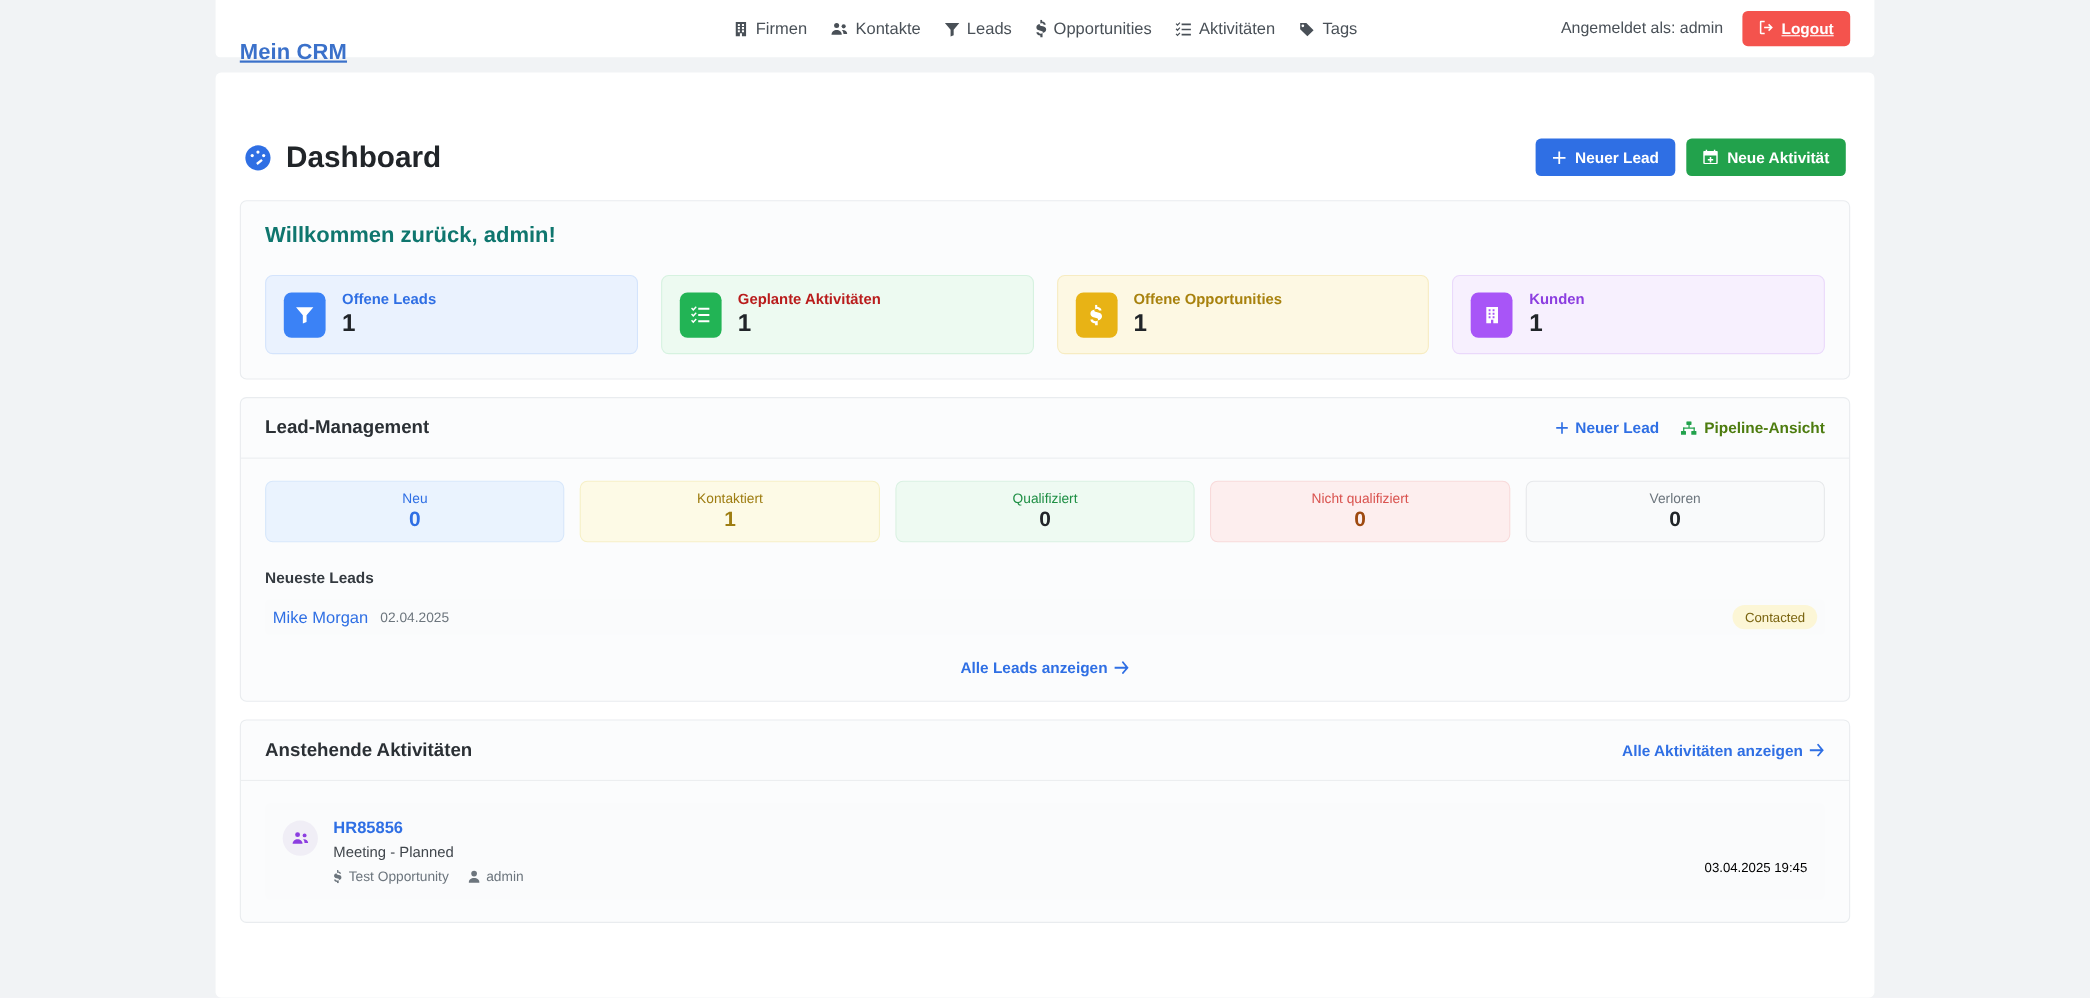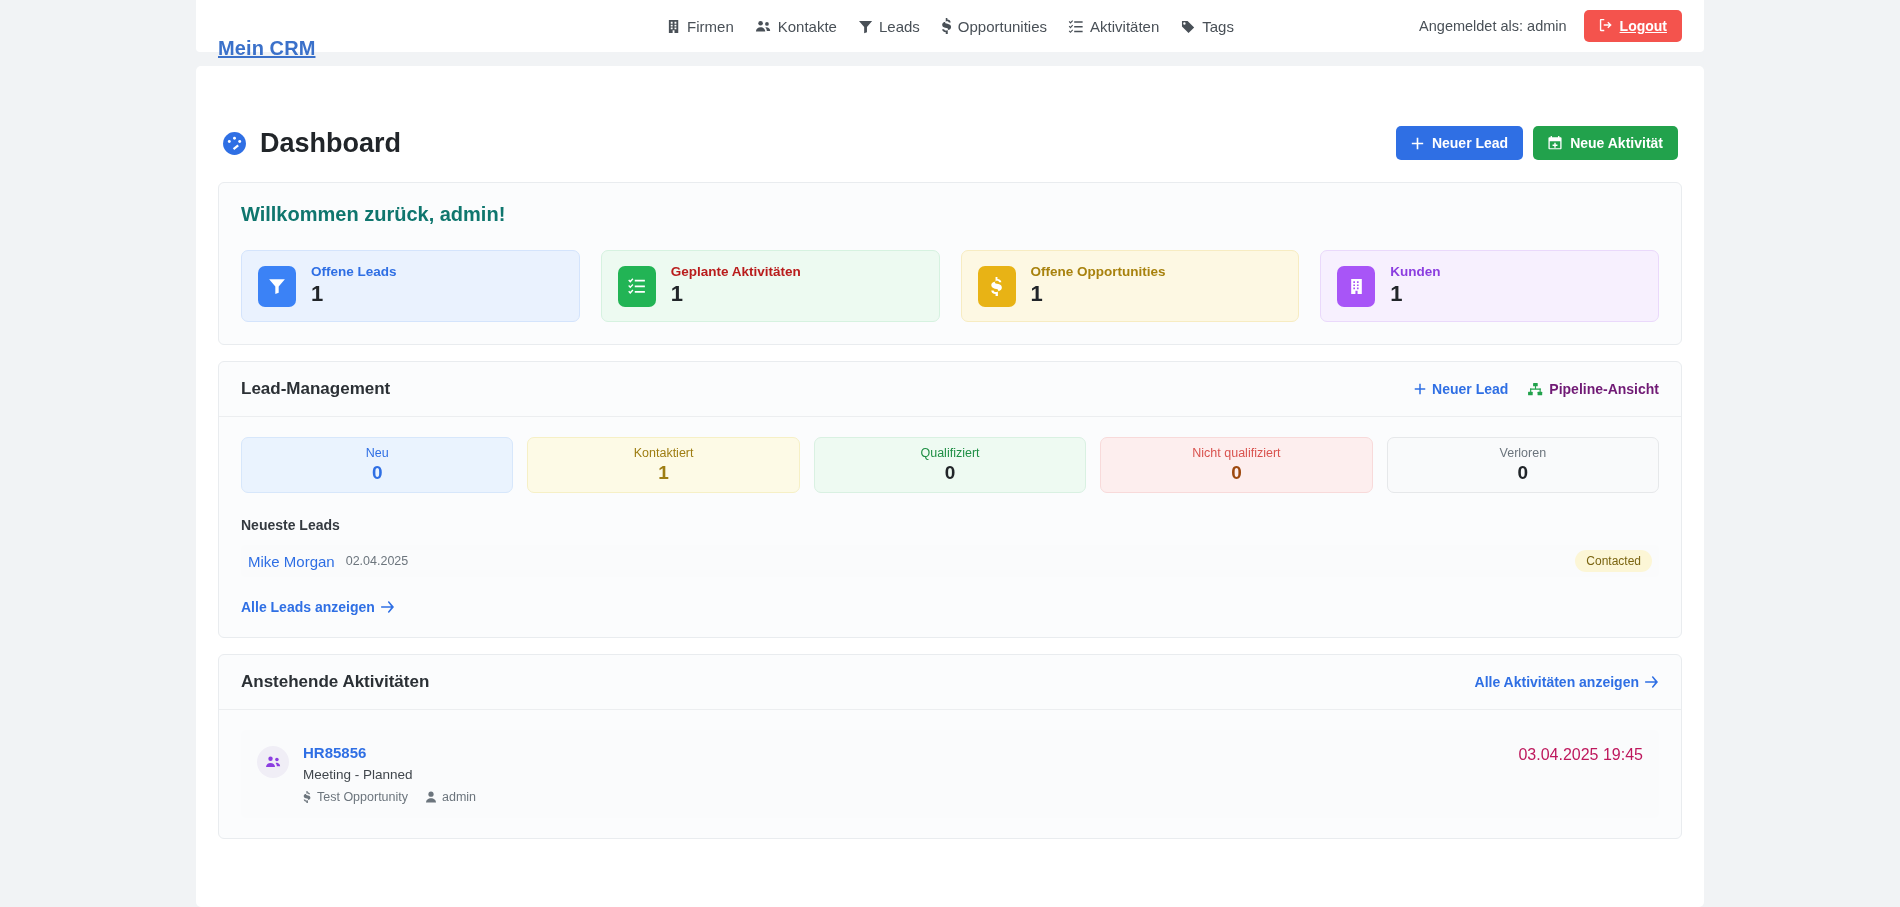--- a/index.html
+++ b/index.html
@@ -147,21 +147,21 @@
   .link {
     font-size: 14px;
     font-weight: 600;
     text-decoration: none;
     display: flex;
     align-items: center;
     gap: 6px;
     white-space: nowrap;
   }
   .link-blue { color: #2f6fe4; }
-  .link-green { color: #701a75; justify-content: center; }
+  .link-green { color: #4d7c0f; justify-content: center; }
 
   .welcome { font-size: 20px; font-weight: 600; color: #0f766e; }
 
   
   .stats {
     display: flex;
     gap: 21px;
     margin-top: 24px;
   }
   .stat {
@@ -258,21 +258,21 @@
   .badge {
     margin-left: auto;
     background: #fcf6d6;
     color: #7a6410;
     font-size: 12px;
     border-radius: 11px;
     padding: 4px 11px;
   }
   .panel-foot {
     display: flex;
-    justify-content: flex-start;
+    justify-content: center;
     margin-top: 22px;
   }
 
   
   .act-body { padding: 20px 22px; }
   .act-row {
     background: #fafbfc;
     border-radius: 5px;
     display: flex;
     align-items: flex-start;
@@ -294,21 +294,21 @@
   .act-title { color: #2f6fe4; font-size: 15px; font-weight: 600; text-decoration: none; }
   .act-sub { font-size: 13.5px; color: #40464c; margin-top: 5px; }
   .act-meta { display: flex; gap: 18px; margin-top: 8px; }
   .act-meta span {
     display: flex;
     align-items: center;
     gap: 6px;
     font-size: 12.5px;
     color: #6c757d;
   }
-  .act-time { margin-left: auto; font-size: 16px; color: #be185d; padding-top: 2px; }
+  .act-time { margin-left: auto; font-size: 12px; color: #000000; padding-top: 2px; margin-top: 36px; }
   svg { display: block; }
 </style>
 </head>
 <body>
 
 <div class="page">
 
   <div class="navbar">
     <a class="brand" href="#">Mein CRM</a>
 

